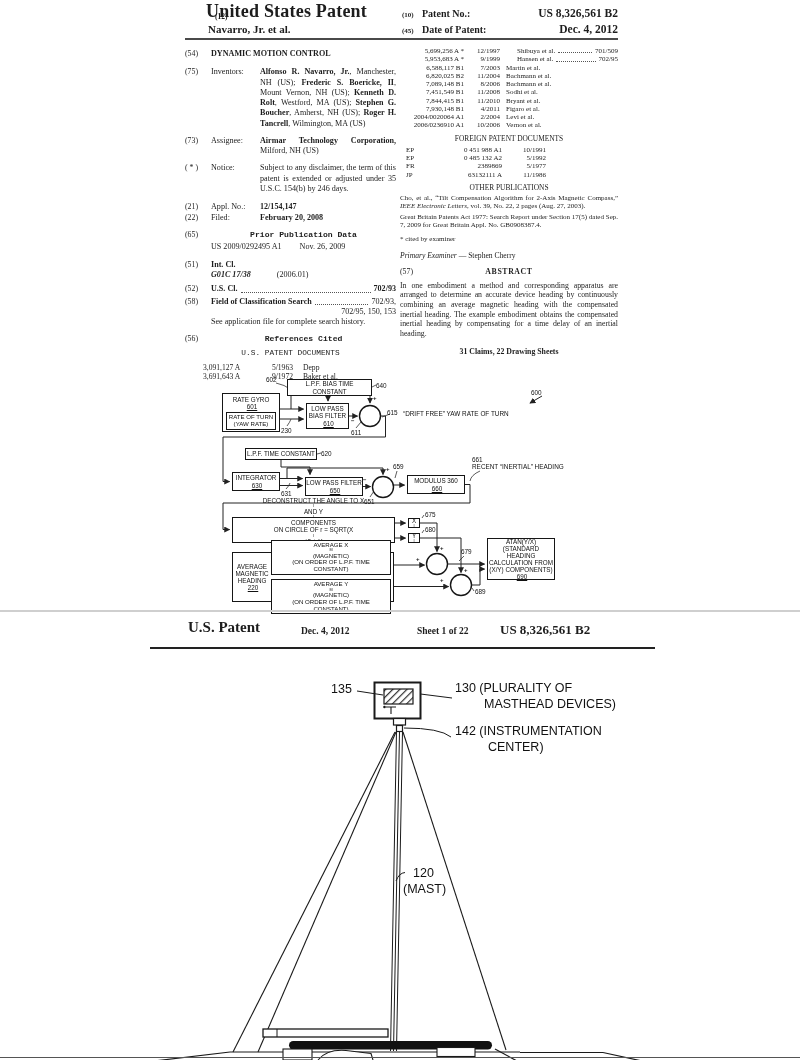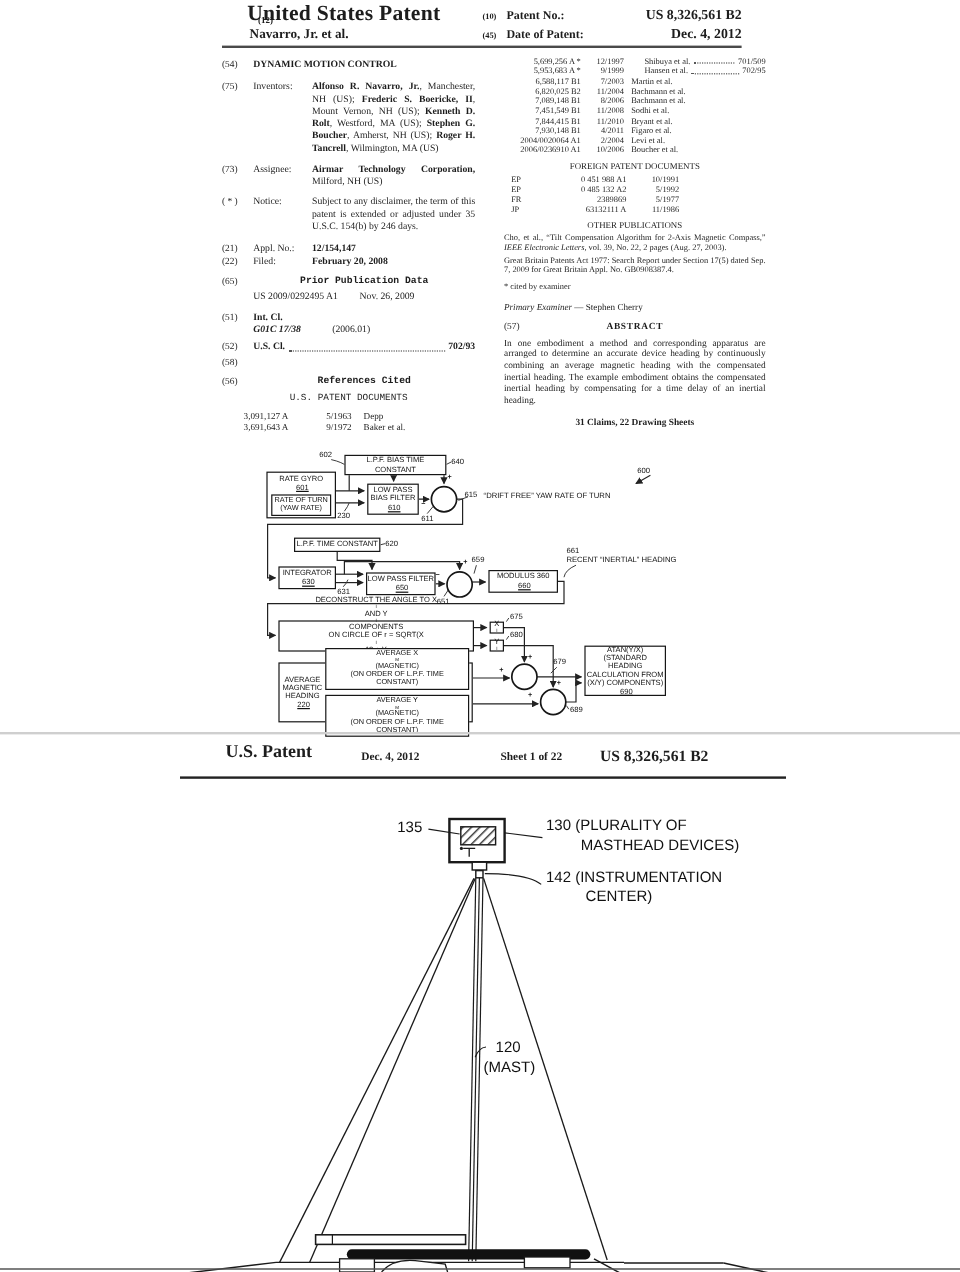--- a/index.html
+++ b/index.html
@@ -25,21 +25,21 @@
   .lc-val{flex:1;}
   .b{font-weight:bold;} .i{font-style:italic;}
   .center{text-align:center;font-family:Liberation Mono, monospace;}
   .flexline{display:flex;width:100%;}
   .dots{flex:1;border-bottom:1px dotted #555;margin:0 3px;transform:translateY(-2px);min-width:8px;}
   .pat-row{display:flex;font-size:7.6px;line-height:1.25;}
   .pr-num{width:58px;padding-left:18px;flex:none;}
   .pr-date{width:32px;text-align:right;flex:none;}
   .pr-name{padding-left:10px;}
 
-  .right-col{position:absolute;left:420px;top:47px;width:218px;font-size:7px;line-height:1.14;text-align:justify;}
+  .right-col{position:absolute;left:400px;top:47px;width:218px;font-size:7px;line-height:1.14;text-align:justify;}
   .pt-row{display:flex;line-height:1.18;}
   .pt-num{width:64px;text-align:right;flex:none;}
   .pt-date{width:36px;text-align:right;flex:none;}
   .pt-name{flex:1;padding-left:6px;}
   .pt-name-flex{flex:1;display:flex;padding-left:17px;}
   .f-cc{width:30px;padding-left:6px;flex:none;}
   .f-num{width:66px;text-align:right;flex:none;}
   .f-date{width:44px;text-align:right;flex:none;}
   .rc-header{text-align:center;margin:5px 0 3px;font-size:7.4px;}
   .rc-p{margin:0 0 3px;}
@@ -165,20 +165,29 @@
           <span class="flexline">
             <span class="b">U.S. Cl.</span>
             <span class="dots"></span>
             <span class="b">702/93</span>
           </span>
         </span>
     </div>
 
     <div class="lc-row" style="margin-bottom:7px">
       <span class="lc-code">(58)</span>
+      <span class="lc-val">
+        <span class="flexline">
+            <span class="b">Field of Classification Search</span>
+            <span class="dots"></span>
+            <span>702/93,</span>
+          </span>
+        <span style="display:block;text-align:right">702/95, 150, 153</span>
+        <span style="display:block">See application file for complete search history.</span>
+      </span>
     </div>
 
     <div class="lc-row" style="margin-bottom:4px">
       <span class="lc-code">(56)</span>
       <span class="lc-val b center">References Cited</span>
     </div>
     <div class="center" style="margin-bottom:4px;font-size:7.8px">U.S. PATENT DOCUMENTS</div>
 
     <div class="pat-row">
       <span class="pr-num">3,091,127 A</span>
@@ -242,21 +251,21 @@
         <span class="pt-name">Figaro et al.</span>
       </div>
     <div class="pt-row">
         <span class="pt-num">2004/0020064 A1</span>
         <span class="pt-date">2/2004</span>
         <span class="pt-name">Levi et al.</span>
       </div>
     <div class="pt-row">
         <span class="pt-num">2006/0236910 A1</span>
         <span class="pt-date">10/2006</span>
-        <span class="pt-name">Boucher et al.</span>
+        <span class="pt-name">Vernon et al.</span>
       </div>
 
     <div class="rc-header">FOREIGN PATENT DOCUMENTS</div>
     <div class="pt-row">
         <span class="f-cc">EP</span>
         <span class="f-num">0 451 988 A1</span>
         <span class="f-date">10/1991</span>
       </div>
     <div class="pt-row">
         <span class="f-cc">EP</span>

